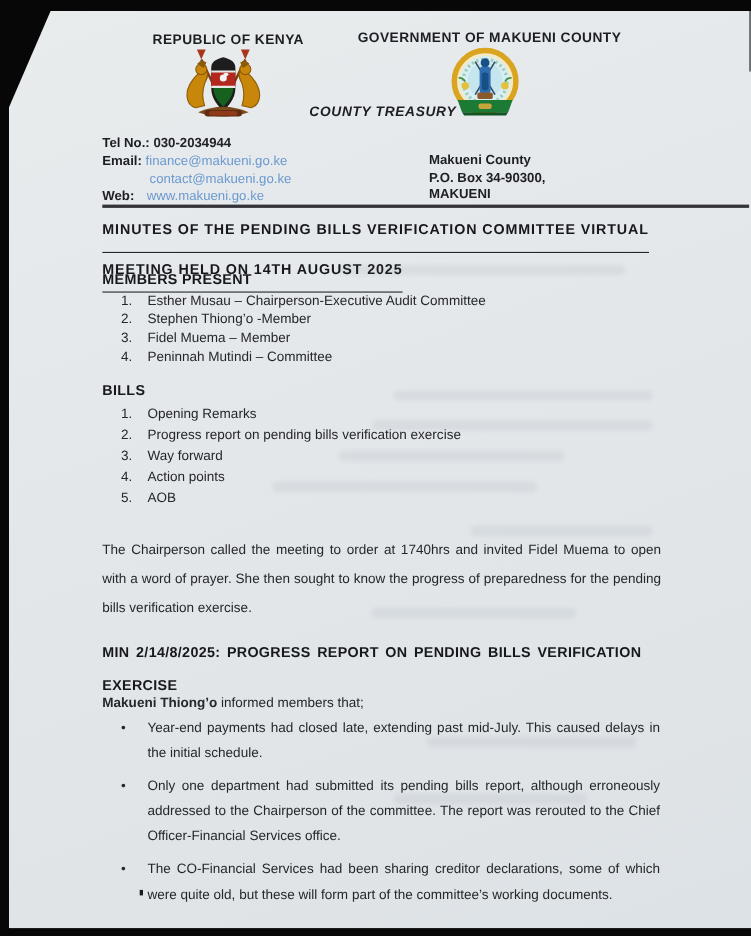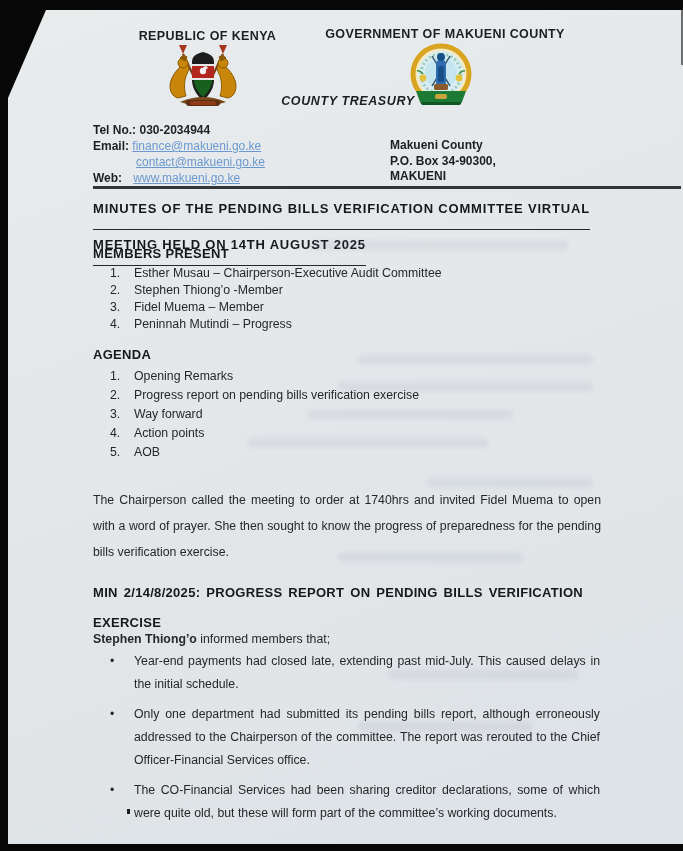--- a/index.html
+++ b/index.html
@@ -16,21 +16,21 @@
     clip-path:polygon(38px 0, 100% 0, 100% 100%, 0 100%, 0 88px);
     color:#26272b;
     margin-top:10px;
   }
   .abs{position:absolute;}
   .b{font-weight:bold;}
   .org-heading{font-size:12.5px;font-weight:bold;letter-spacing:.4px;color:#1d1e22;text-align:center;}
   .county-treasury{font-size:12.5px;font-weight:bold;letter-spacing:.6px;color:#1d1e22;text-align:center;}
   .contact{font-size:12px;line-height:16px;color:#222327;}
   .contact .label{font-weight:bold;color:#1d1e22;display:inline-block;}
-  .link{color:#6b99cf;text-decoration:underline;cursor:pointer;}
+  .link{color:#6b99cf;cursor:pointer;}
   .addr{font-size:12px;line-height:15.5px;font-weight:bold;color:#1d1e22;}
   .rule{height:2.5px;background:#33343a;}
   .doc-title{font-size:13px;font-weight:bold;letter-spacing:.8px;color:#17181c;line-height:29px;}
   .doc-title .u{border-bottom:1.6px solid #26272b;padding-bottom:6px;display:inline-block;}
   .section-heading{font-size:13px;font-weight:bold;letter-spacing:.3px;color:#17181c;}
   .num-list{margin:0;padding:0;list-style:none;font-size:12.3px;color:#26272b;}
   .num-item{display:flex;}
   .num-item .num{width:24px;flex:none;}
   .min-heading{font-size:13px;font-weight:bold;letter-spacing:.3px;color:#17181c;line-height:30px;}
   .min-heading.justify{text-align:justify;}
@@ -169,25 +169,25 @@
         <span>Stephen Thiong’o -Member</span>
       </li>
 
       <li class="num-item">
         <span class="num">3.</span>
         <span>Fidel Muema – Member</span>
       </li>
 
       <li class="num-item">
         <span class="num">4.</span>
-        <span>Peninnah Mutindi – Progress</span>
+        <span>Peninnah Mutindi – Committee</span>
       </li>
     </ol>
 
-  <div class="abs section-heading" style="left:85px;top:337px;">AGENDA</div>
+  <div class="abs section-heading" style="left:85px;top:337px;">BILLS</div>
   <ol class="abs num-list" style="left:102px;top:357px;width:470px;line-height:19px;">
 
       <li class="num-item">
         <span class="num">1.</span>
         <span>Opening Remarks</span>
       </li>
 
       <li class="num-item">
         <span class="num">2.</span>
         <span>Progress report on pending bills verification exercise</span>
@@ -206,21 +206,21 @@
       <li class="num-item">
         <span class="num">5.</span>
         <span>AOB</span>
       </li>
     </ol>
 
   <div class="abs para" style="left:85px;top:477px;width:508px;">The Chairperson called the meeting to order at 1740hrs and invited Fidel Muema to open with a word of prayer. She then sought to know the progress of preparedness for the pending bills verification exercise.</div>
 
   <div class="abs min-heading justify" style="left:85px;top:568px;width:490px;">MIN 2/14/8/2025: PROGRESS REPORT ON PENDING BILLS VERIFICATION EXERCISE</div>
   <div class="abs intro-line" style="left:85px;top:622px;width:500px;">
-    <span class="b">Stephen Thiong’o</span><span> informed members that;</span>
+    <span class="b">Makueni Thiong’o</span><span> informed members that;</span>
   </div>
   <ul class="abs bullet-list" style="left:100px;top:640px;width:492px;">
 
       <li class="bullet-item">
         <span class="dot">•</span>
         <span>Year-end payments had closed late, extending past mid-July. This caused delays in the initial schedule.</span>
       </li>
 
       <li class="bullet-item">
         <span class="dot">•</span>

